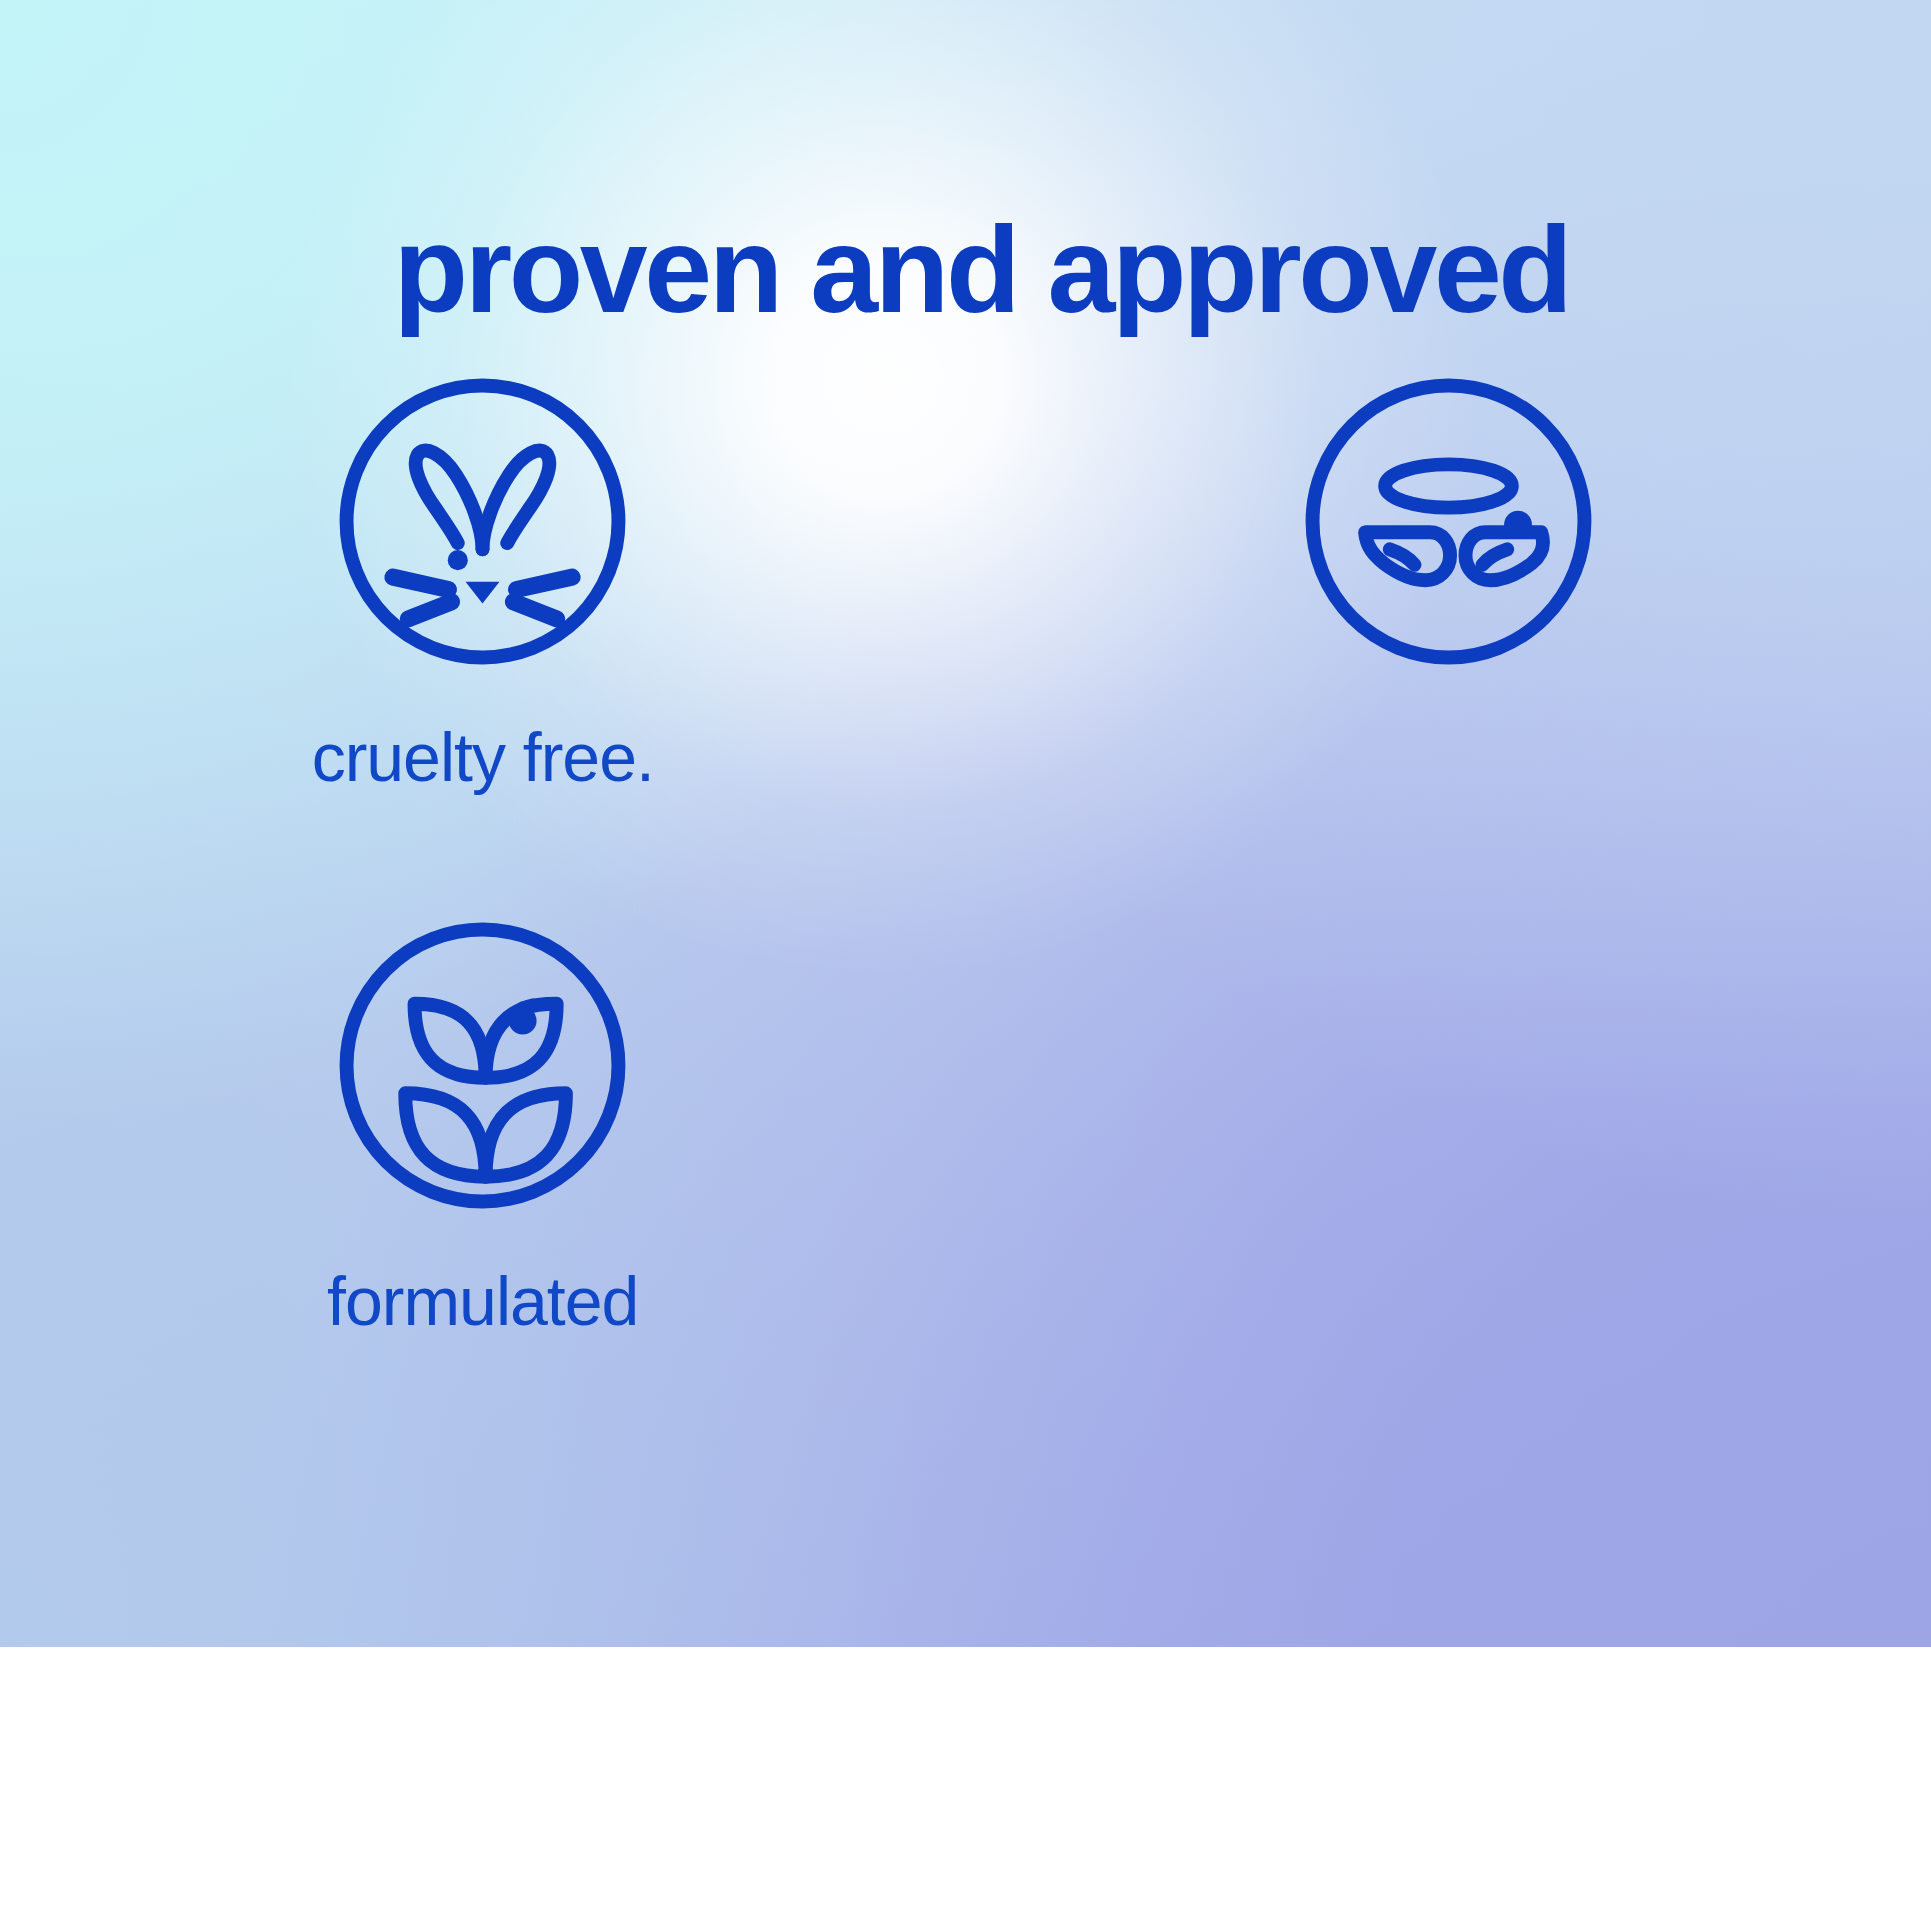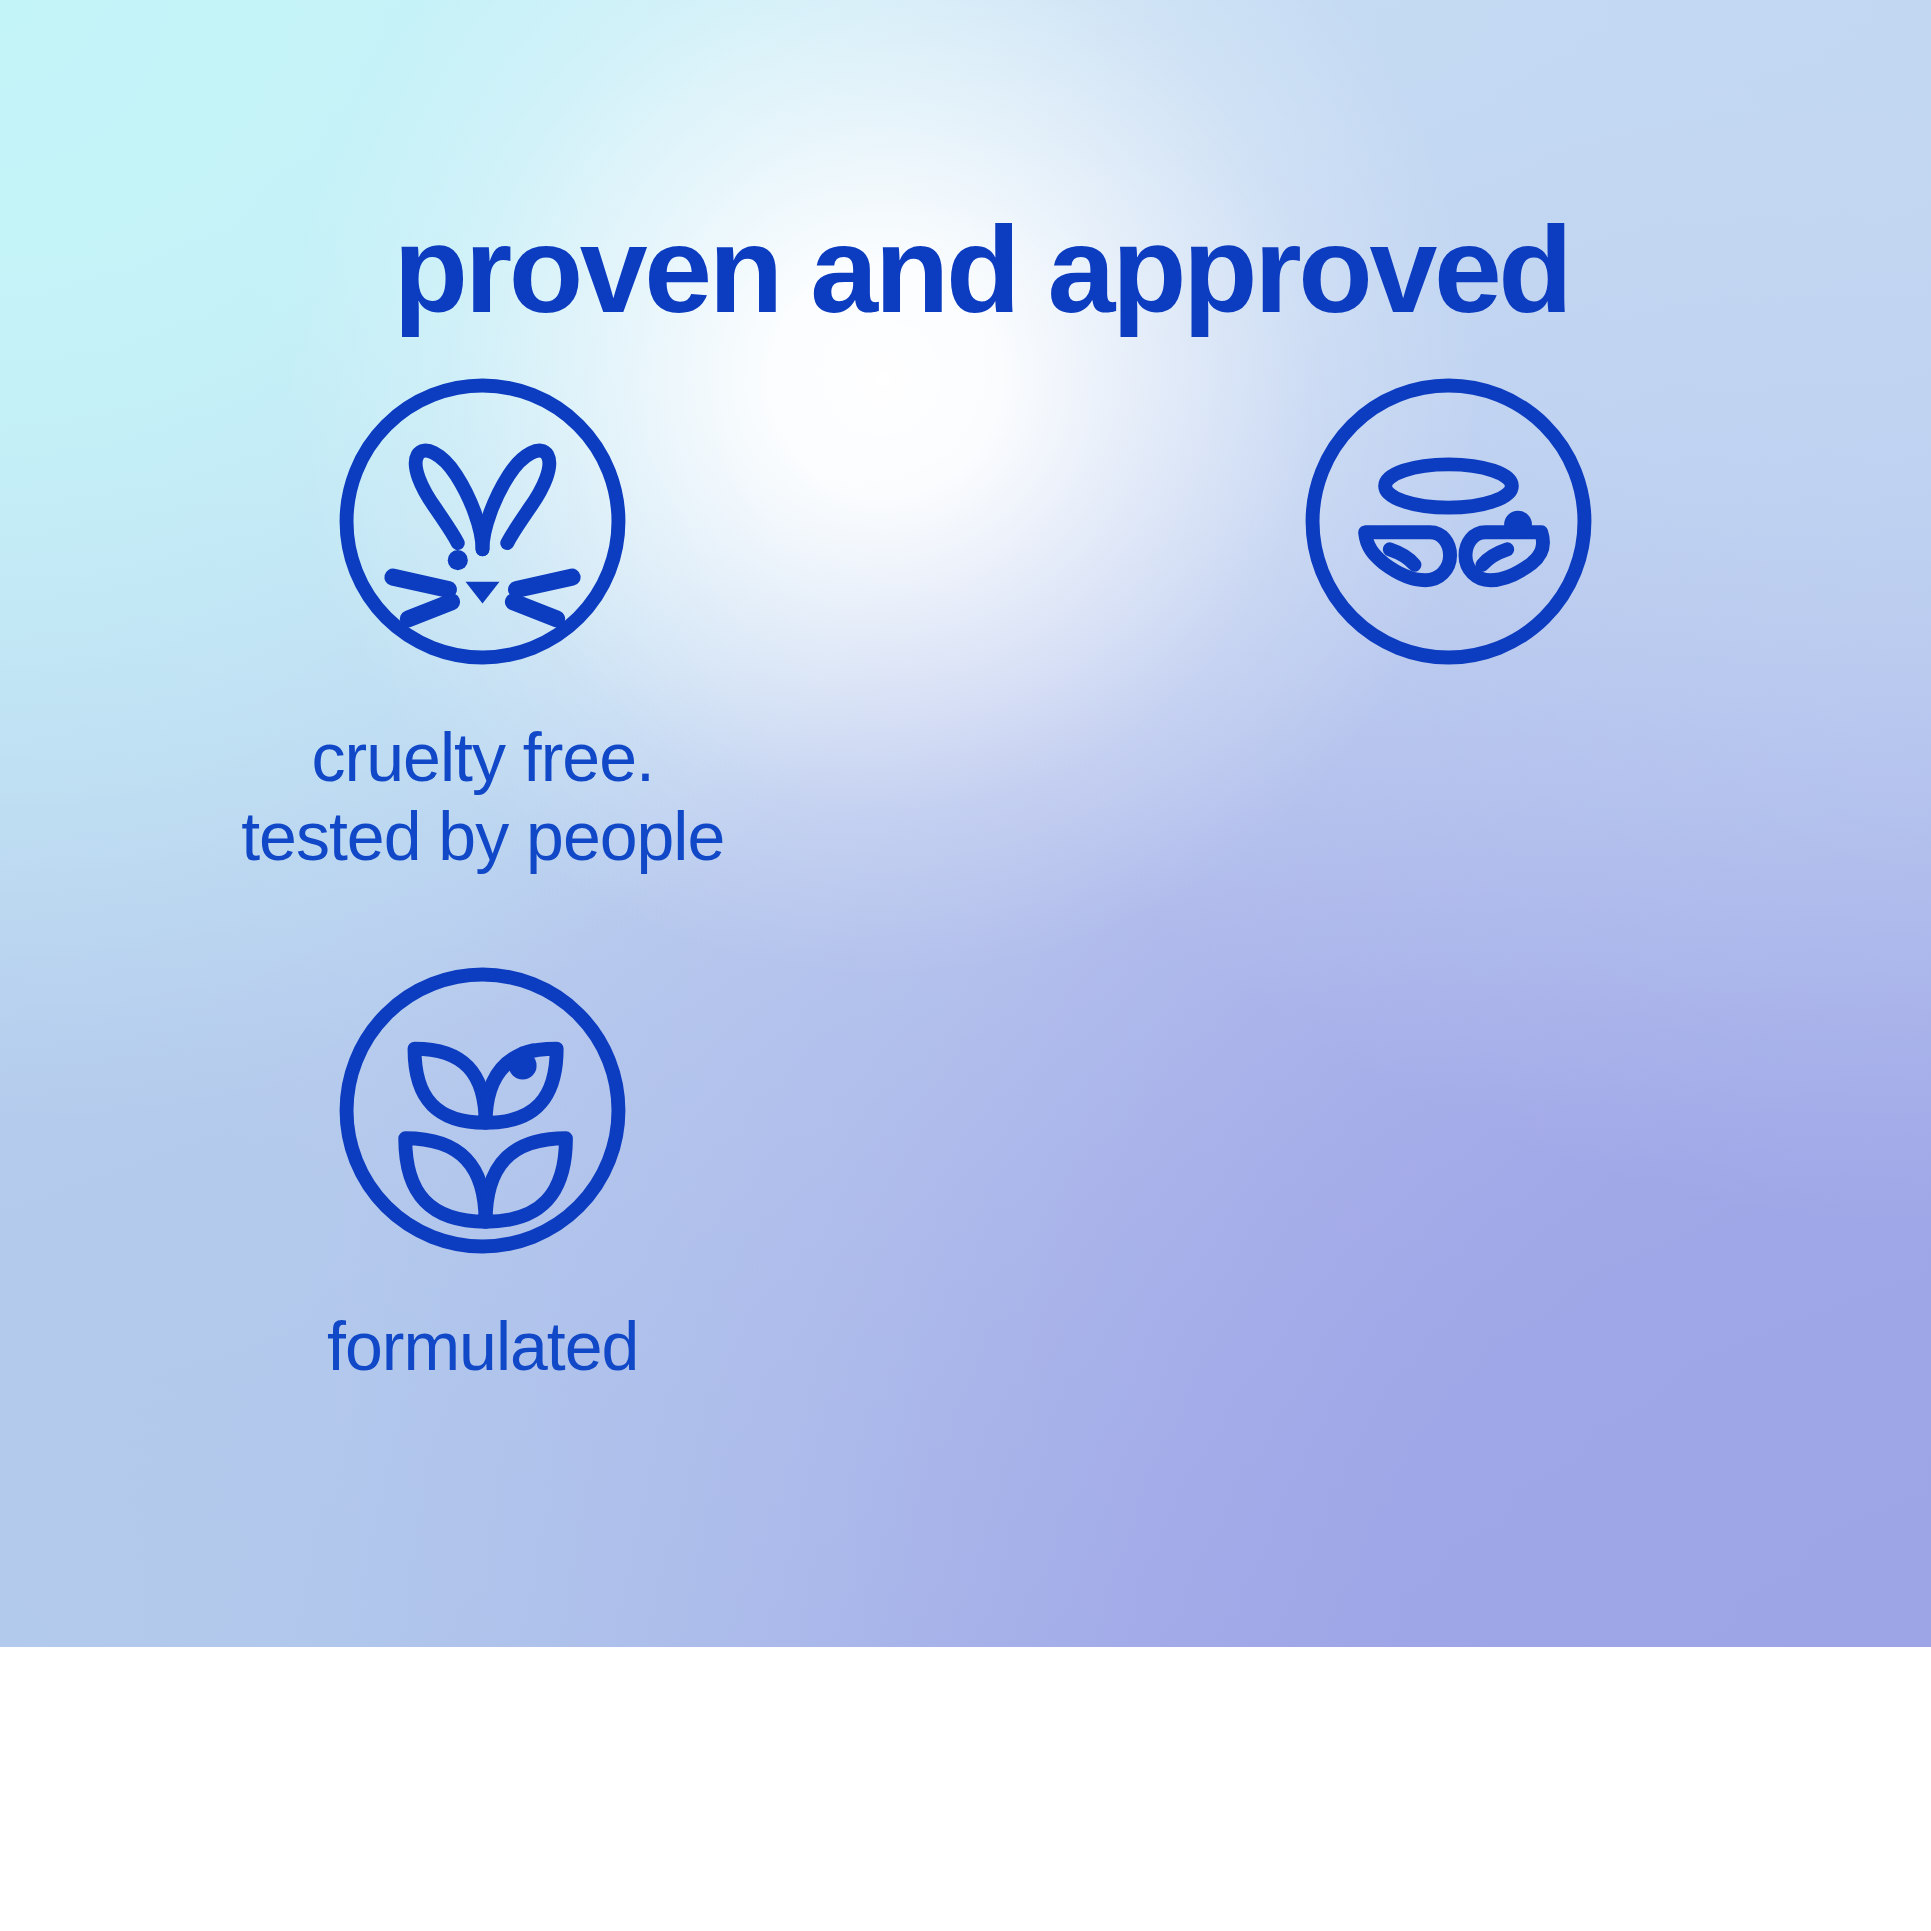--- a/index.html
+++ b/index.html
@@ -40,21 +40,21 @@
   }
 
   .grid {
     position: absolute;
     left: 0;
     top: 367px;
     width: 1931px;
     display: grid;
     grid-template-columns: 1fr 1fr;
     grid-template-rows: auto auto;
-    row-gap: 80px;
+    row-gap: 114px;
   }
 
   .cell {
     display: flex;
     flex-direction: column;
     align-items: center;
   }
 
   .badge-icon {
     display: block;
@@ -93,21 +93,20 @@
         <path d="M89 139 L111 139 L100 153 Z" fill="#0c3cc0"></path>
         <g stroke="#0c3cc0" stroke-width="11" stroke-linecap="round">
           <line x1="42" y1="136" x2="78" y2="144"></line>
           <line x1="158" y1="136" x2="122" y2="144"></line>
           <line x1="52" y1="163" x2="80" y2="152"></line>
           <line x1="148" y1="163" x2="120" y2="152"></line>
         </g>
       </svg>
       <div class="caption">
         <span class="ln">cruelty free.</span>
-        <span class="ln">tested by people</span>
       </div>
     </div>
 
     <div class="cell">
       <svg class="badge-icon" viewBox="0 0 200 200" aria-hidden="true">
         <g fill="none" stroke="#0c3cc0" stroke-width="9" stroke-linecap="round" stroke-linejoin="round">
           <circle cx="100" cy="100" r="88"></circle>
           <ellipse cx="100" cy="77" rx="41" ry="14"></ellipse>
           <path d="M46 107 L88 107 C 96 107, 101 114, 101 122 C 101 131, 94 138, 85 138 C 75 138, 66 133, 58 127 C 52 122, 47 117, 46 107 Z"></path>
           <path d="M154 107 L124 107 C 116 107, 111 114, 111 122 C 111 131, 118 138, 127 138 C 137 138, 146 133, 154 127 C 160 122, 163 116, 160 107 Z"></path>

